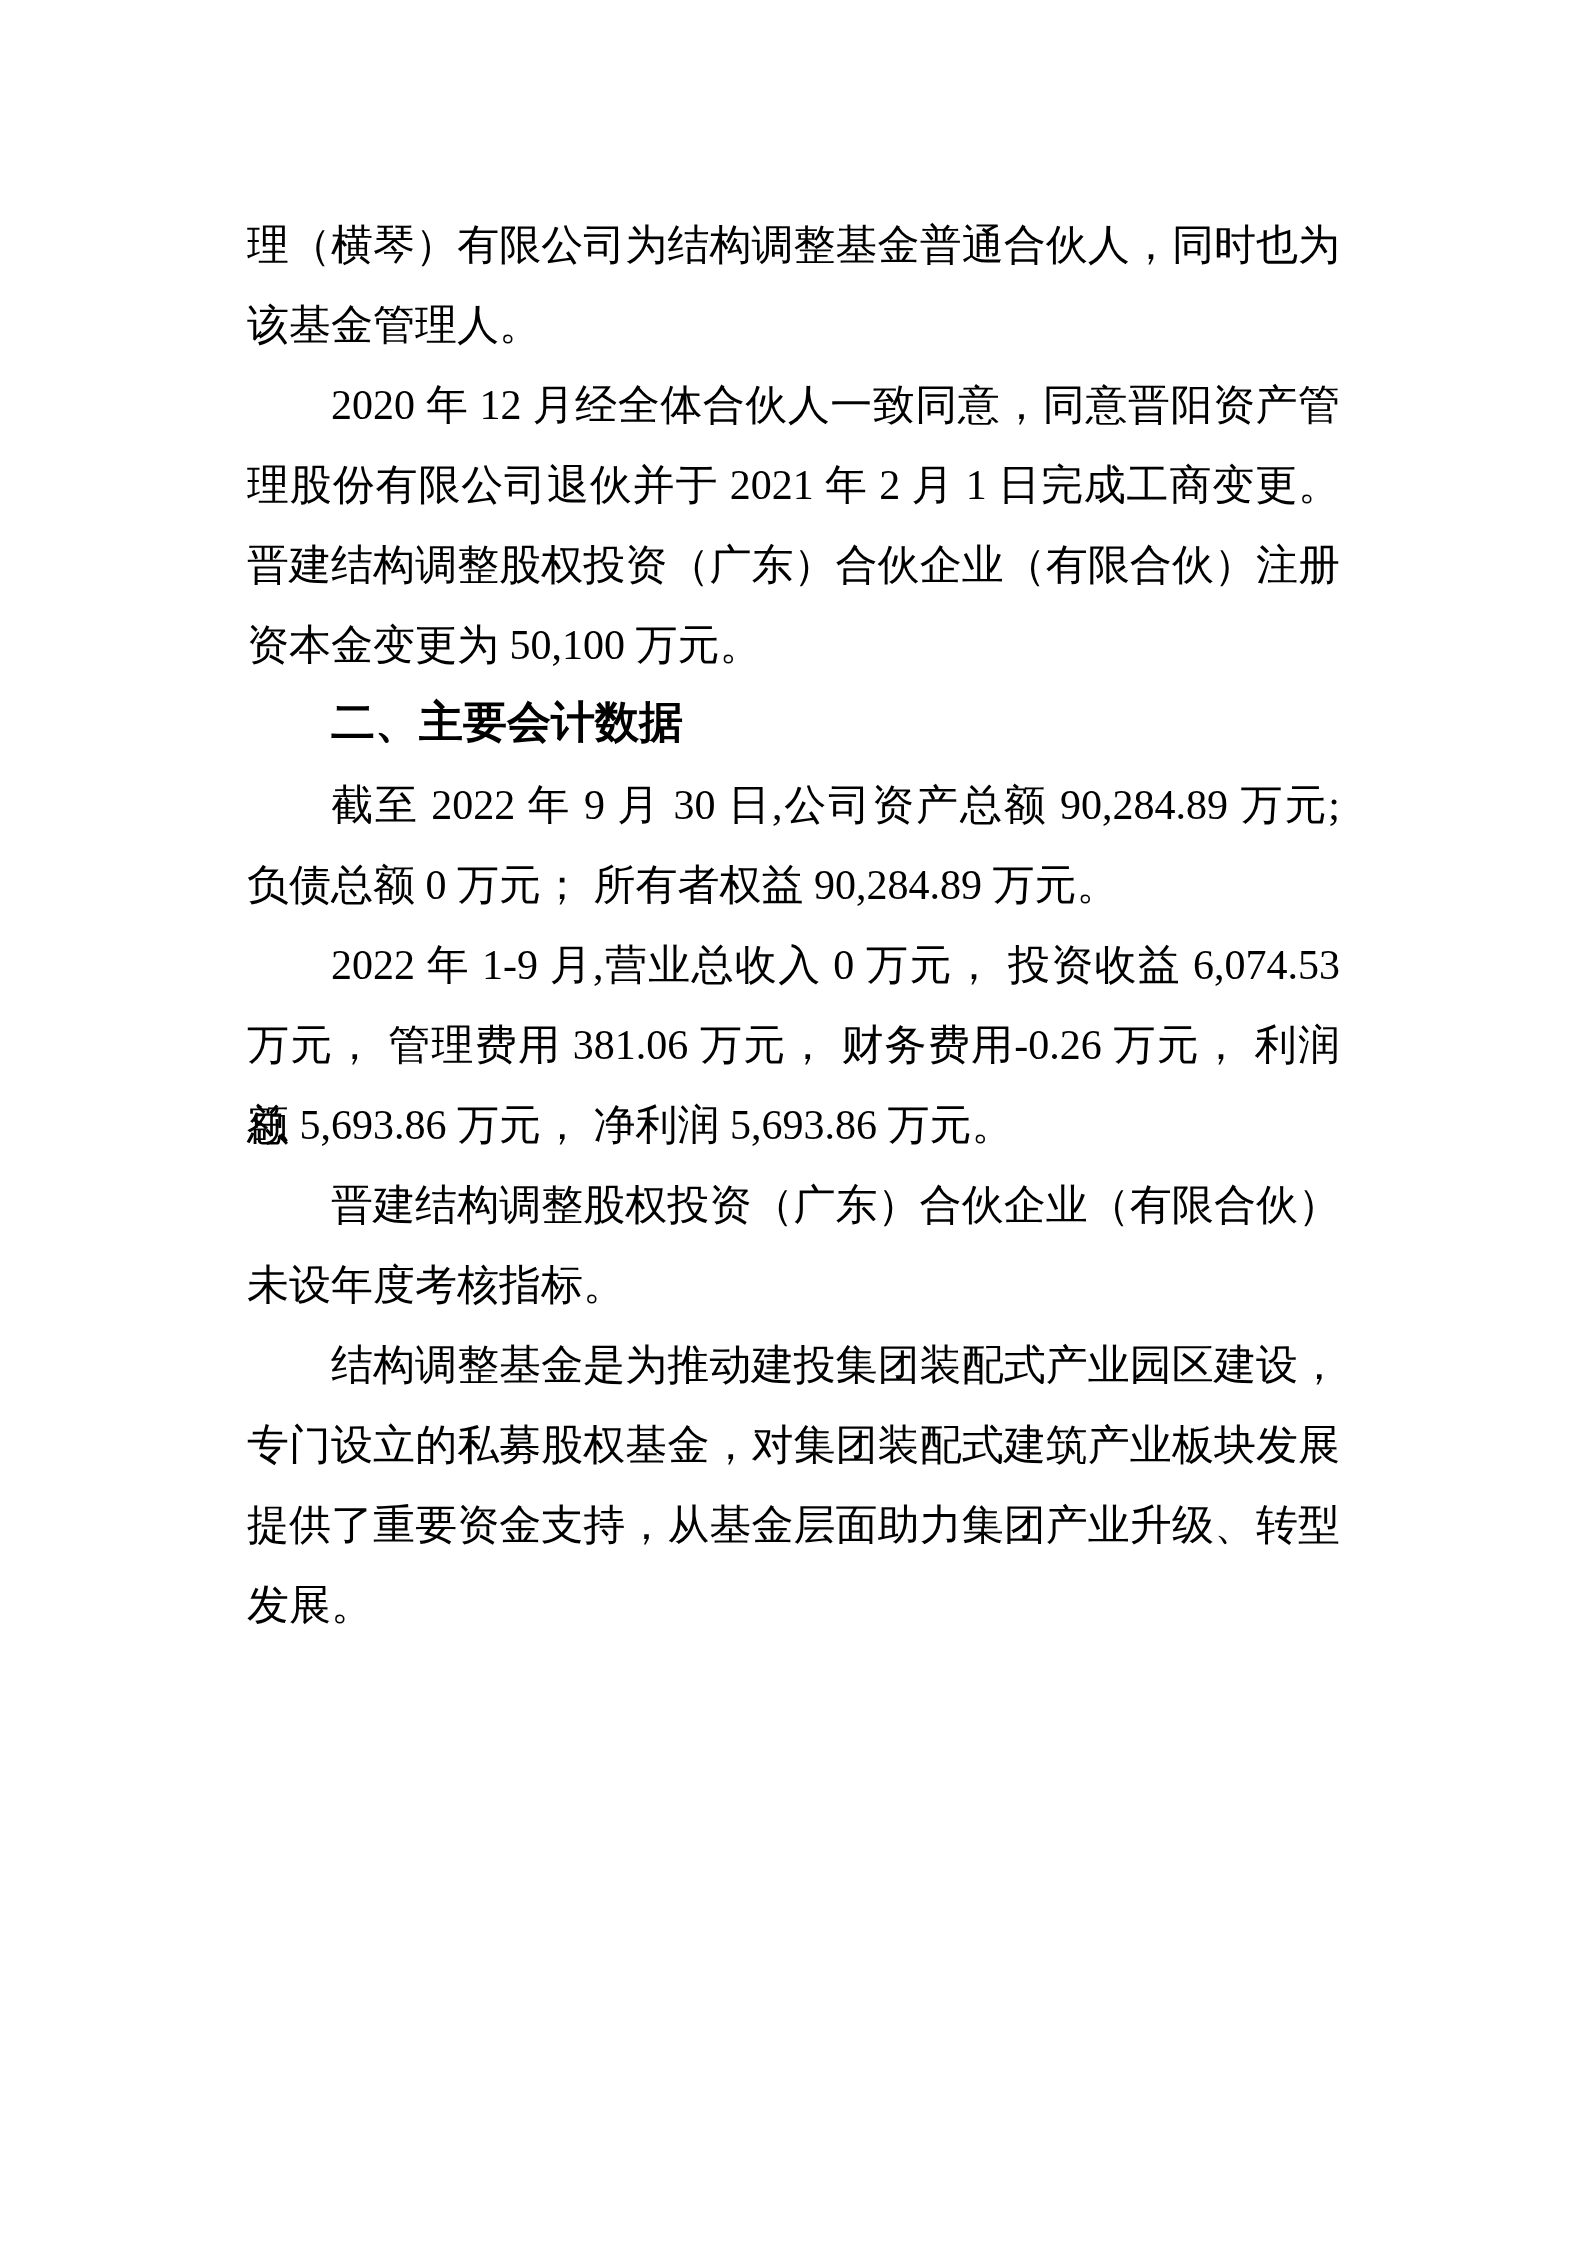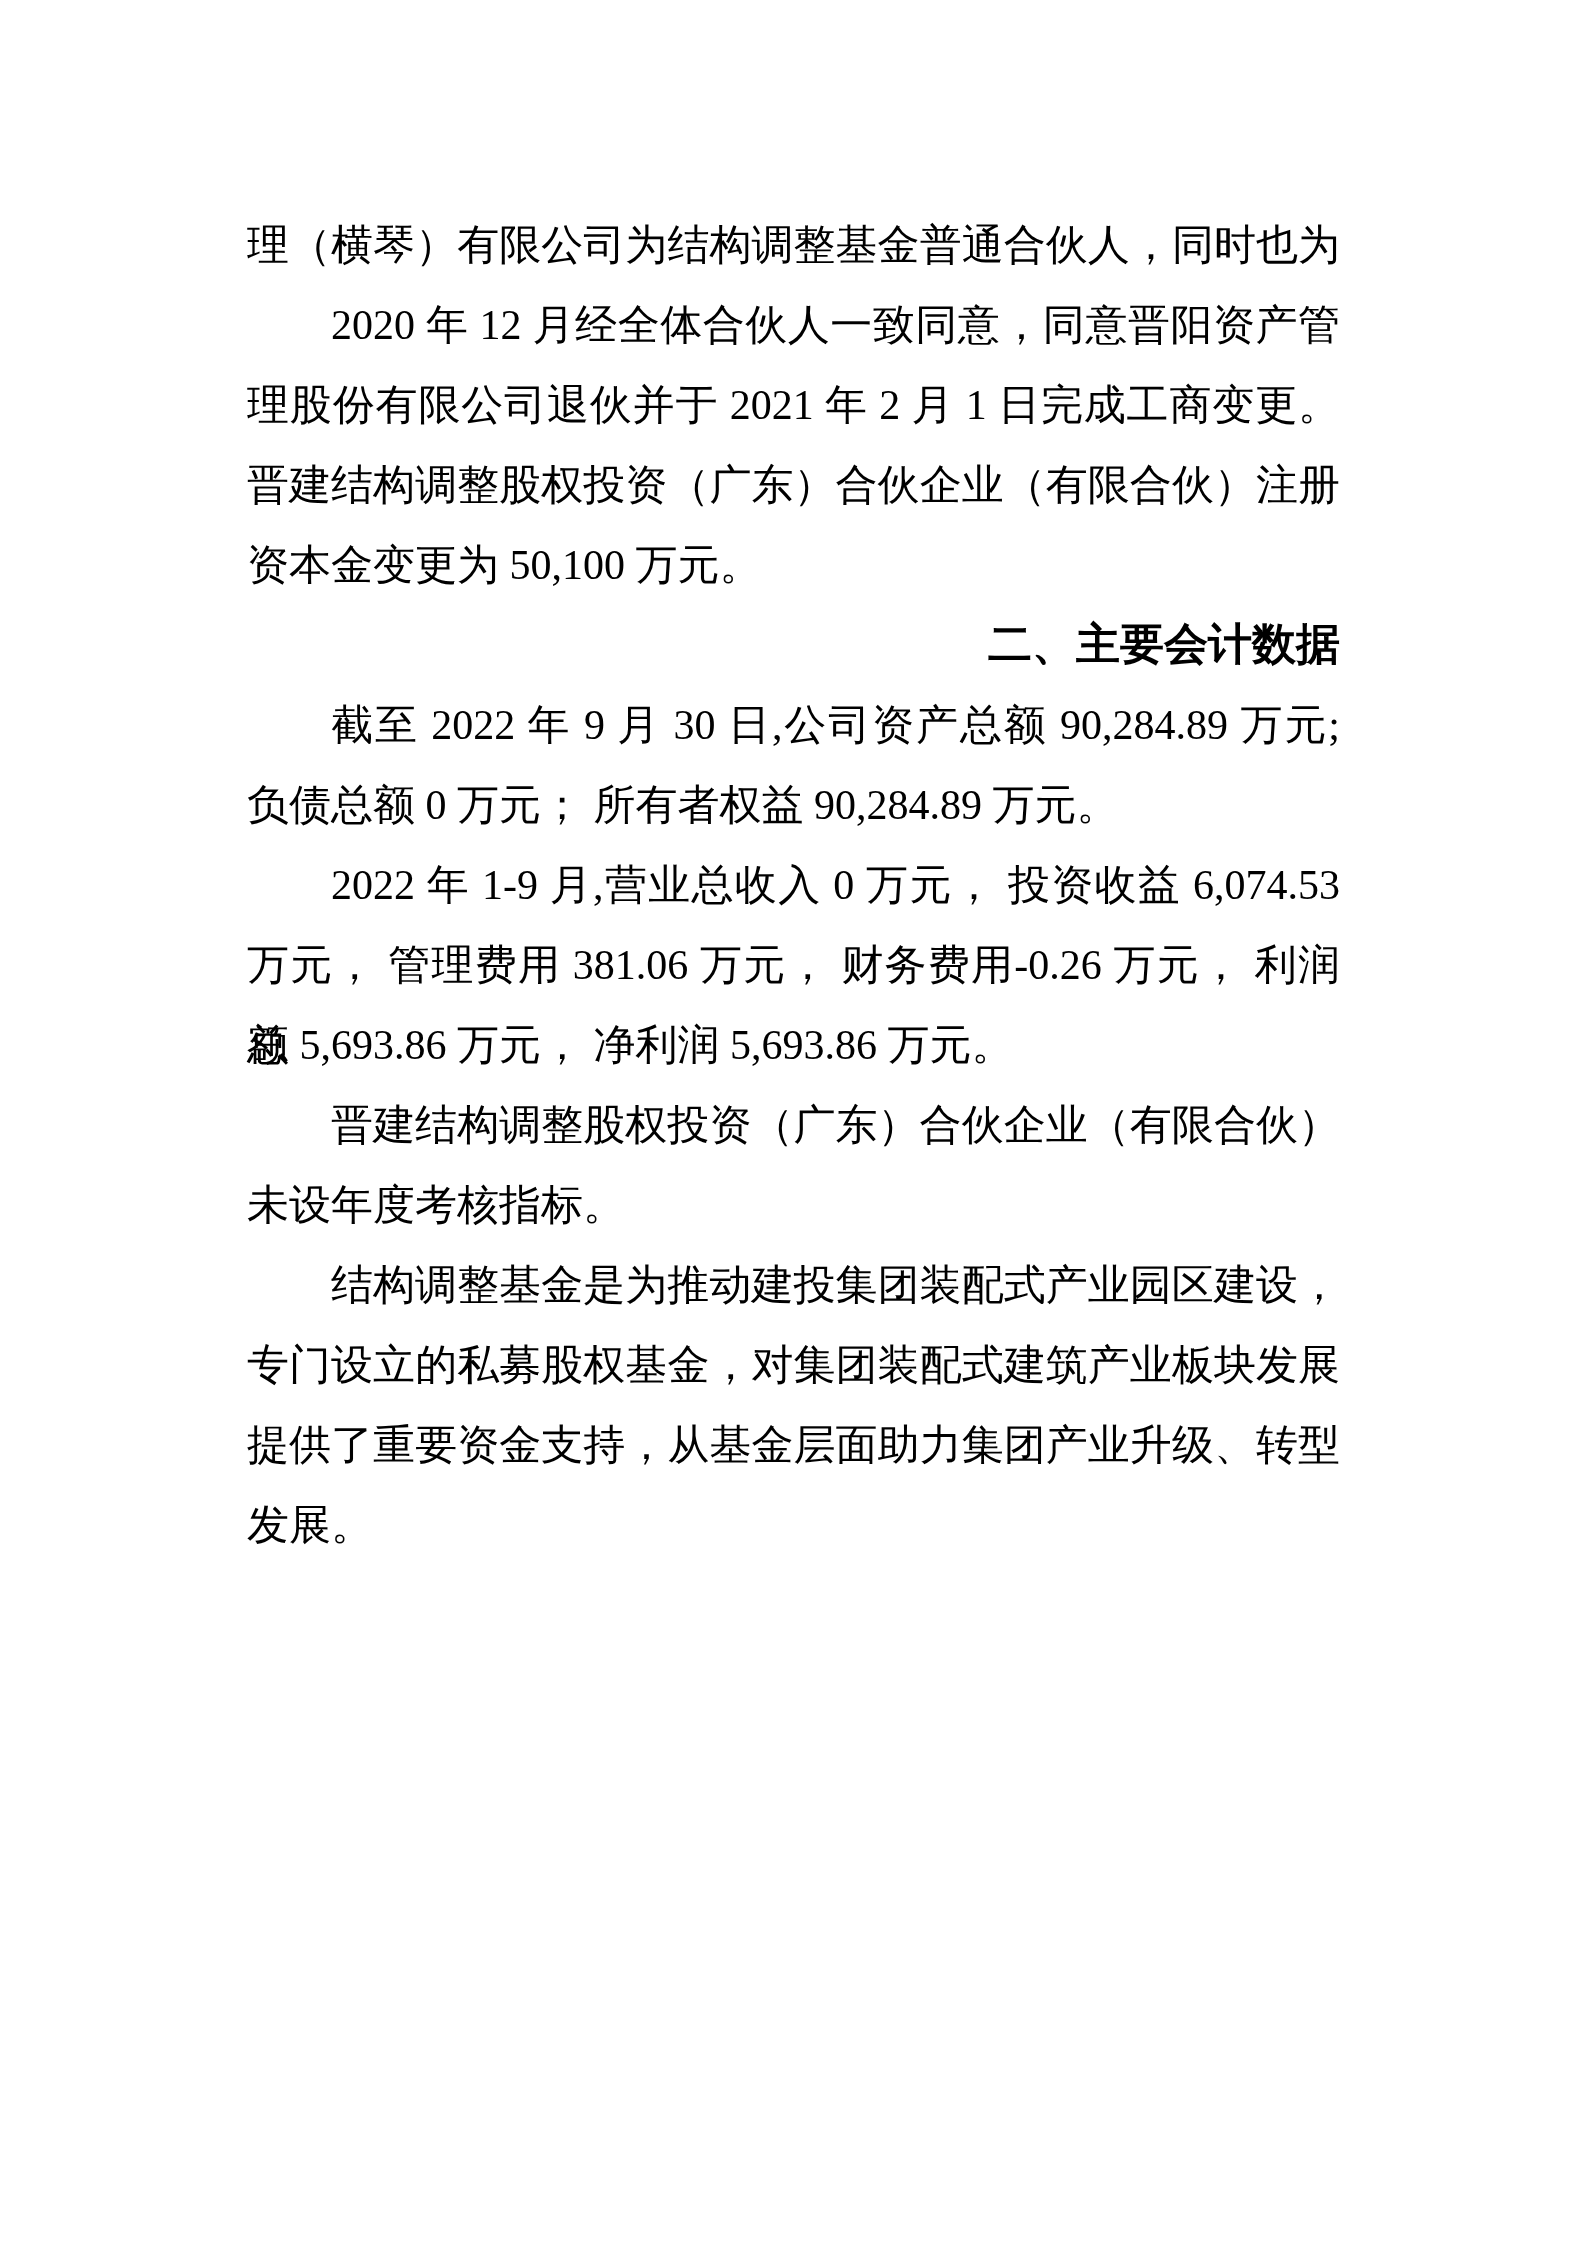--- a/index.html
+++ b/index.html
@@ -36,32 +36,32 @@
     white-space: normal;
     text-align: justify;
     text-align-last: justify;
   }
   
   .ln.ind {
     text-indent: 84px;
   }
   
   .ln.h {
-    font-family: Liberation Serif, serif;
+    font-family: Liberation Mono, monospace;
     font-weight: 700;
     font-size: 44px;
-    text-align: right;
   }
 </style>
 </head>
 <body>
 
 <div class="page">
   <div class="content">
     <div class="ln j">理（横琴）有限公司为结构调整基金普通合伙人，同时也为</div>
+    <div class="ln">该基金管理人。</div>
     <div class="ln j ind">2020 年 12 月经全体合伙人一致同意，同意晋阳资产管</div>
     <div class="ln j">理股份有限公司退伙并于 2021 年 2 月 1 日完成工商变更。</div>
     <div class="ln j">晋建结构调整股权投资（广东）合伙企业（有限合伙）注册</div>
     <div class="ln">资本金变更为 50,100 万元。</div>
     <div class="ln h ind">二、主要会计数据</div>
     <div class="ln j ind">截至 2022 年 9 月 30 日,公司资产总额 90,284.89 万元;</div>
     <div class="ln">负债总额 0 万元； 所有者权益 90,284.89 万元。</div>
     <div class="ln j ind">2022 年 1-9 月,营业总收入 0 万元， 投资收益 6,074.53</div>
     <div class="ln j">万元， 管理费用 381.06 万元， 财务费用-0.26 万元， 利润总</div>
     <div class="ln">额 5,693.86 万元， 净利润 5,693.86 万元。</div>

